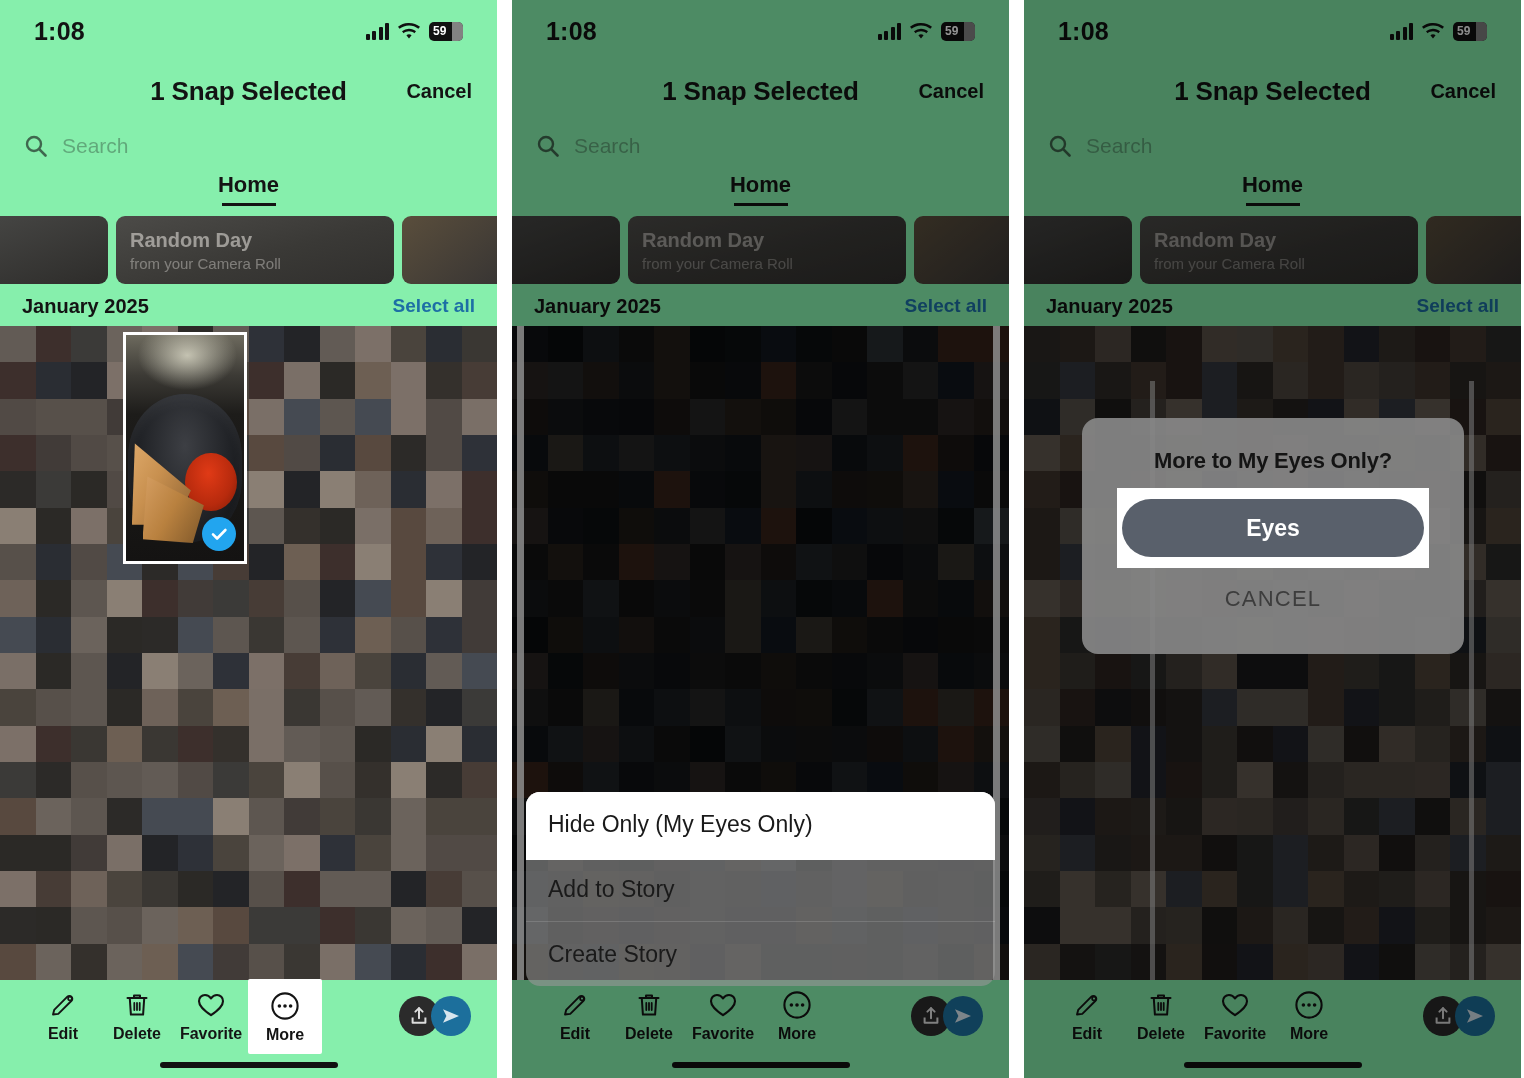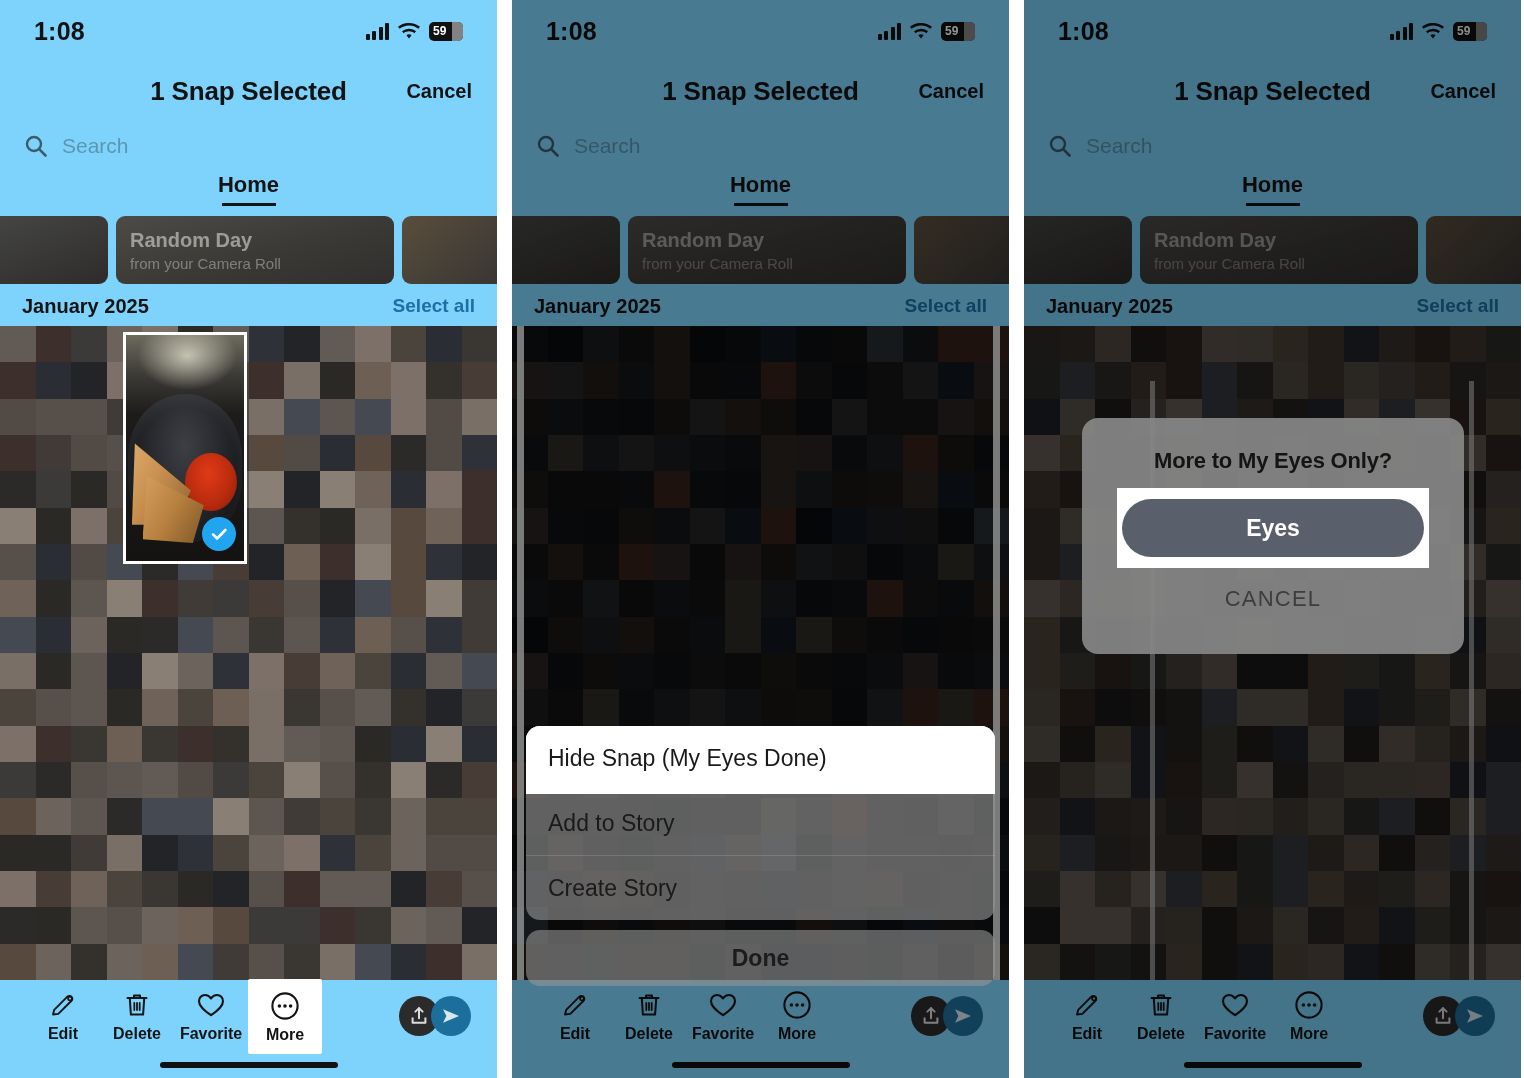--- a/index.html
+++ b/index.html
@@ -19,21 +19,21 @@
     position: relative;
     width: 497px;
     height: 1078px;
     overflow: hidden;
     background: #6e6e6e;
     flex: 0 0 auto;
   }
   .panel.gap { width: 15px; background: #ffffff; flex: 0 0 auto; height: 1078px; }
   .panel-inner {
     position: absolute; inset: 0;
-    background: #7dd3fc;
+    background: #86efac;
   }
 
   
   .dim {
     position: absolute; inset: 0;
     background: rgba(0,0,0,0.0);
     pointer-events: none;
     z-index: 60;
   }
   .panel2 .dim { background: rgba(0,0,0,0.42); }
@@ -1078,25 +1078,24 @@
 
         <div class="home-indicator">
             <i></i>
           </div>
       </div>
 
       <div class="dim"></div>
 
       <div class="action-sheet">
         <div class="sheet-group">
-          <div class="sheet-item first-white">Hide Snap (My Eyes Done)</div>
+          <div class="sheet-item first-white">Hide Only (My Eyes Only)</div>
           <div class="sheet-item">Add to Story</div>
           <div class="sheet-item">Create Story</div>
         </div>
-        <div class="sheet-done">Done</div>
       </div>
     </div>
   </div>
 
   <div class="panel gap"></div>
 
   <div class="panel panel3">
     <div class="panel-inner">
       <div class="panel-col">
 

